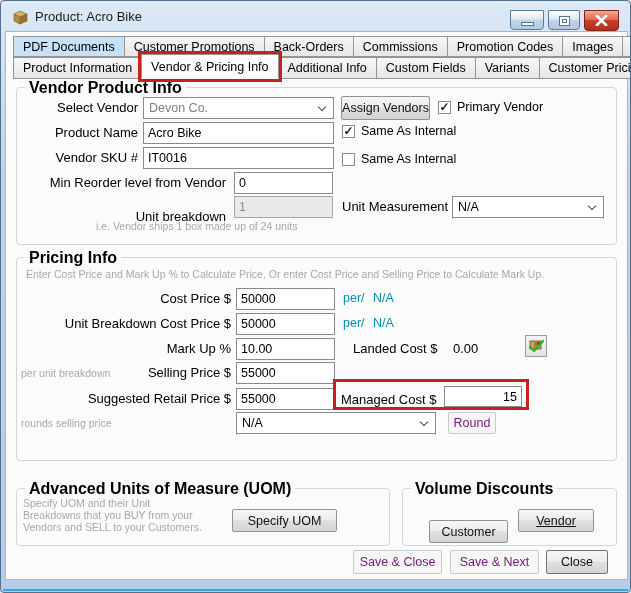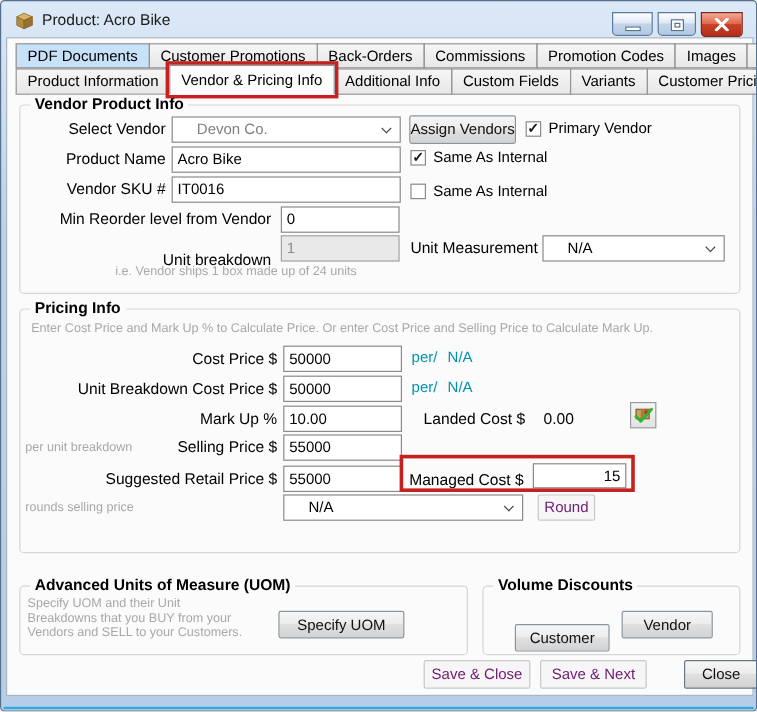--- a/index.html
+++ b/index.html
@@ -33,29 +33,29 @@
     background:linear-gradient(#f6f6f6,#e7e7e7); border:1px solid #949494; margin-left:-1px; white-space:nowrap; }
   .tabs-r2 .tab { height:22px; line-height:21px; }
   .tab:first-child { margin-left:0; }
   .tab.hover { background:#c7e1f8; }
   .tab.selected { background:#fcfcfc; height:25px; margin-top:-3px; line-height:25px;
     border-bottom:1px solid #fcfcfc; position:relative; z-index:3;
     box-shadow:0 0 0 3px #c5211e; }
   
   .group { position:absolute; border:1px solid #d6d6d6; border-radius:4px; }
   .group-title { position:absolute; top:-9px; left:8px; background:#fbfbfb; padding:0 4px;
-    font-size:13px; font-weight:bold; color:#000; white-space:nowrap; }
+    font-size:16px; font-weight:bold; color:#000; white-space:nowrap; }
   
   .lbl { position:absolute; font-size:13px; color:#000; text-align:right; white-space:nowrap; }
   .lbl-left { position:absolute; font-size:13px; color:#000; white-space:nowrap; }
   .field { position:absolute; height:22px; border:1px solid #8a8a8a; background:#fff;
     font-size:12.5px; font-family:"Liberation Sans",sans-serif; color:#000; padding:0 4px; }
   .field:disabled, .field.disabled { background:#e9e9e9; color:#8c8c8c; border-color:#a5a5a5; }
   .combo { position:absolute; height:22px; background:#fff; border:1px solid #8a8a8a;
-    font-size:12.5px; line-height:20px; padding:0 20px 0 20px; cursor:default; white-space:nowrap; }
+    font-size:12.5px; line-height:20px; padding:0 20px 0 5px; cursor:default; white-space:nowrap; }
   .combo .caret { position:absolute; right:8px; top:6px; width:6px; height:6px;
     border-right:1.5px solid #4a4a4a; border-bottom:1.5px solid #4a4a4a; transform:rotate(45deg); }
   .combo.graytext { color:#808080; }
   .chk { position:absolute; width:13px; height:13px; border:1px solid #8a8a8a; background:#fff;
     font-size:12px; line-height:11px; font-weight:bold; text-align:center; color:#1a1a1a; cursor:default; }
   .chklbl { position:absolute; font-size:12.5px; color:#000; white-space:nowrap; }
   .btn { position:absolute; border:1px solid #8b959d; border-radius:2px; font-size:12.5px;
     font-family:"Liberation Sans",sans-serif; color:#111; text-align:center; cursor:default;
     background:linear-gradient(#f6f6f6,#ededed 45%,#e0e0e0 50%,#d3d3d3); }
   .btn:disabled { background:#f6f6f6; border-color:#c4cacd; color:#701a75; }
@@ -202,19 +202,19 @@
   </div>
   <span class="hint" style="left:22px; top:496px;">Specify UOM and their Unit</span>
   <span class="hint" style="left:22px; top:508px;">Breakdowns that you BUY from your</span>
   <span class="hint" style="left:22px; top:520px;">Vendors and SELL to your Customers.</span>
   <button class="btn" style="left:231px; top:508px; width:105px; height:23px;">Specify UOM</button>
 
   <div class="group" style="left:401px; top:487px; width:215px; height:58px;">
     <span class="group-title">Volume Discounts</span>
   </div>
   <button class="btn" style="left:428px; top:495px; width:79px; height:23px;margin-top:24px;">Customer</button>
-  <button class="btn" style="left:517px; top:508px; width:76px; height:23px;">Vendor</button>
+  <button class="btn" style="left:517px; top:508px; width:76px; height:23px;text-decoration:underline;">Vendor</button>
 
   <button class="btn" disabled="" style="left:352px; top:549px; width:89px; height:24px;">Save &amp; Close</button>
   <button class="btn" disabled="" style="left:449px; top:549px; width:89px; height:24px;">Save &amp; Next</button>
-  <button class="btn" style="left:545px; top:549px; width:62px; height:24px; border-color:#6a757d;margin-left:24px;">Close</button>
+  <button class="btn" style="left:545px; top:549px; width:62px; height:24px; border-color:#6a757d;">Close</button>
 
 </div>
 
 </body></html>

